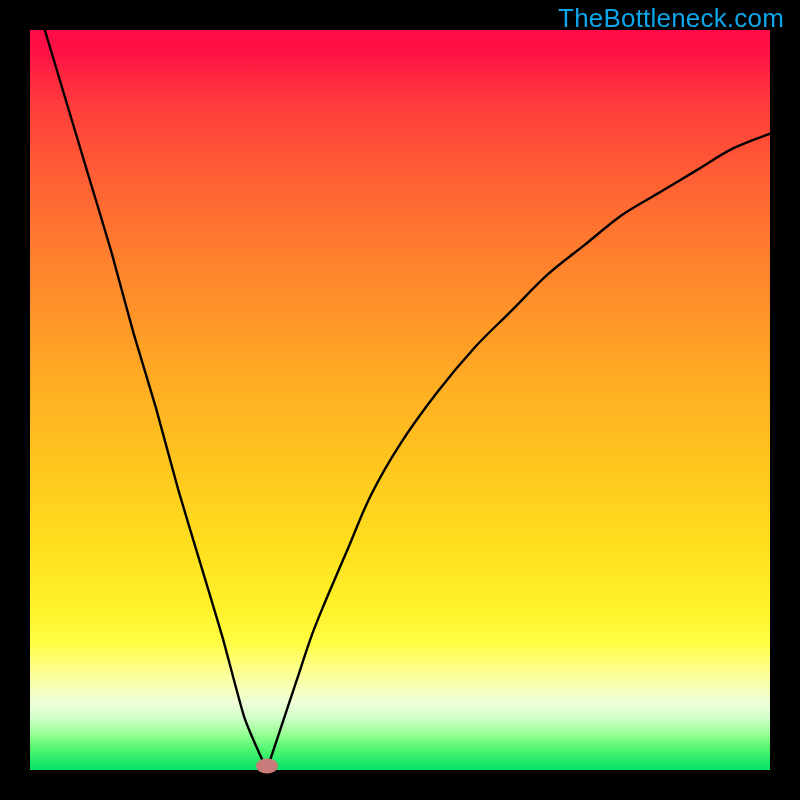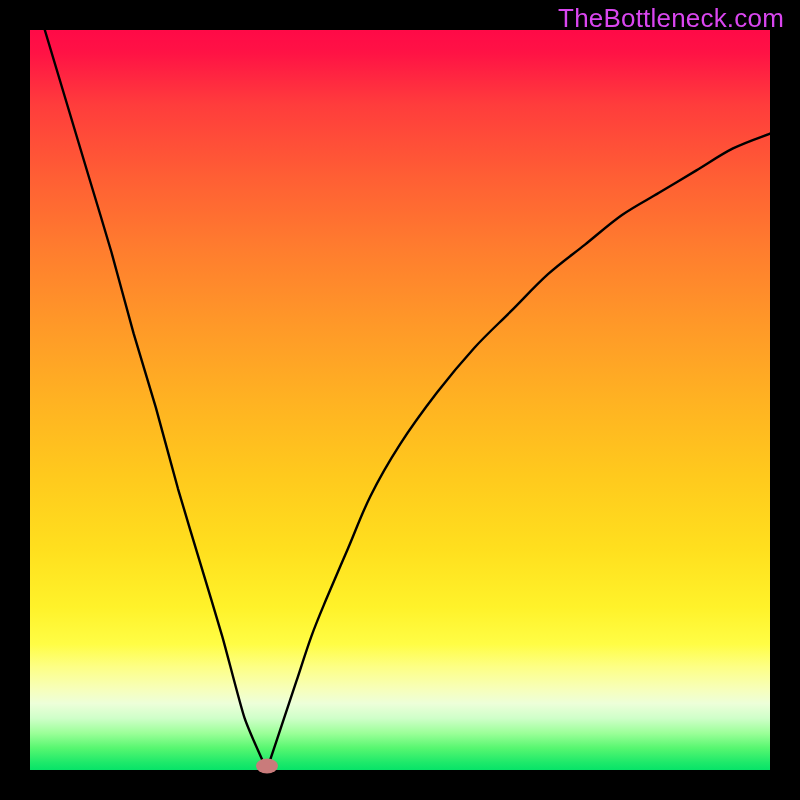--- a/index.html
+++ b/index.html
@@ -7,21 +7,21 @@
   .outer {
     width: 800px;
     height: 800px;
     background: #000;
     position: relative;
   }
   .watermark {
     position: absolute;
     top: 3px;
     right: 16px;
-    color: #d946ef;
+    color: #0ea5e9;
     font-family: Arial, Helvetica, sans-serif;
     font-size: 26px;
     font-weight: 500;
     z-index: 10;
     letter-spacing: 0.2px;
   }
   .plot {
     position: absolute;
     left: 30px;
     top: 30px;

